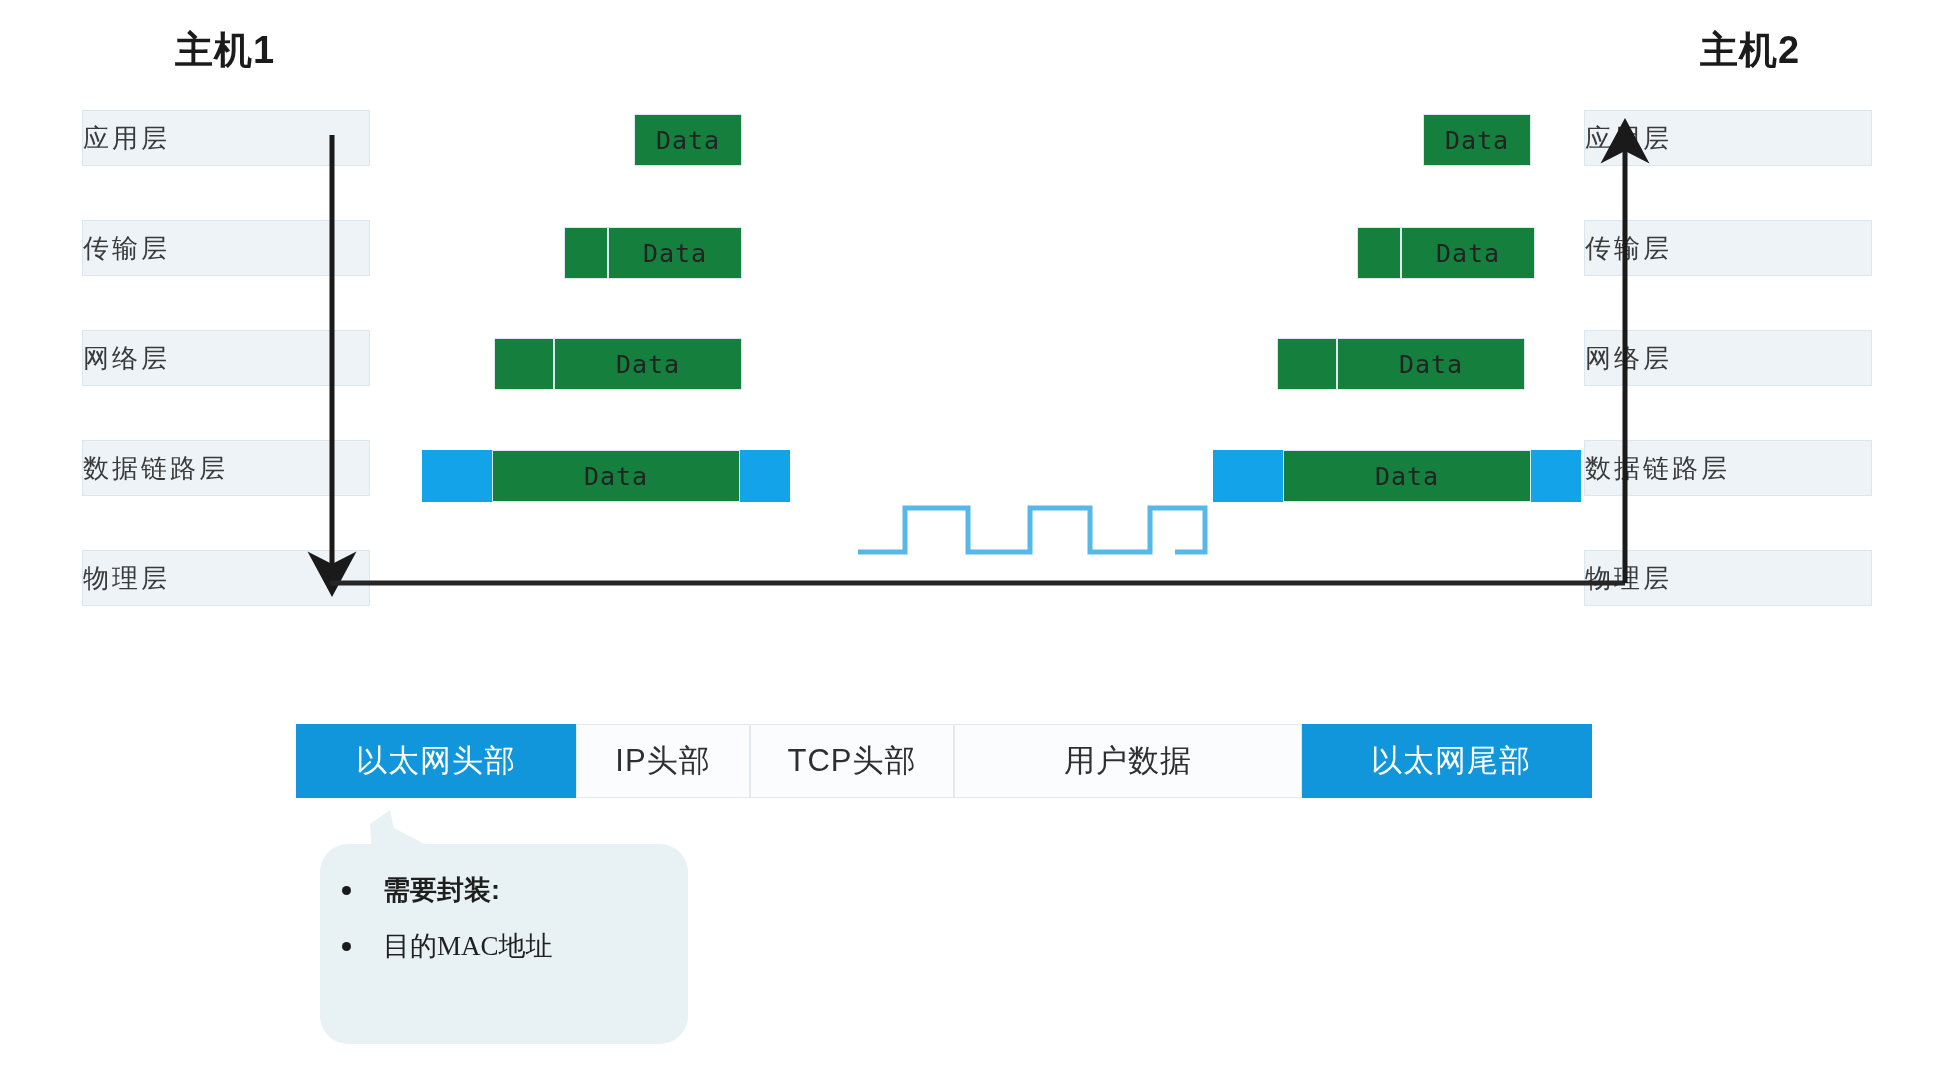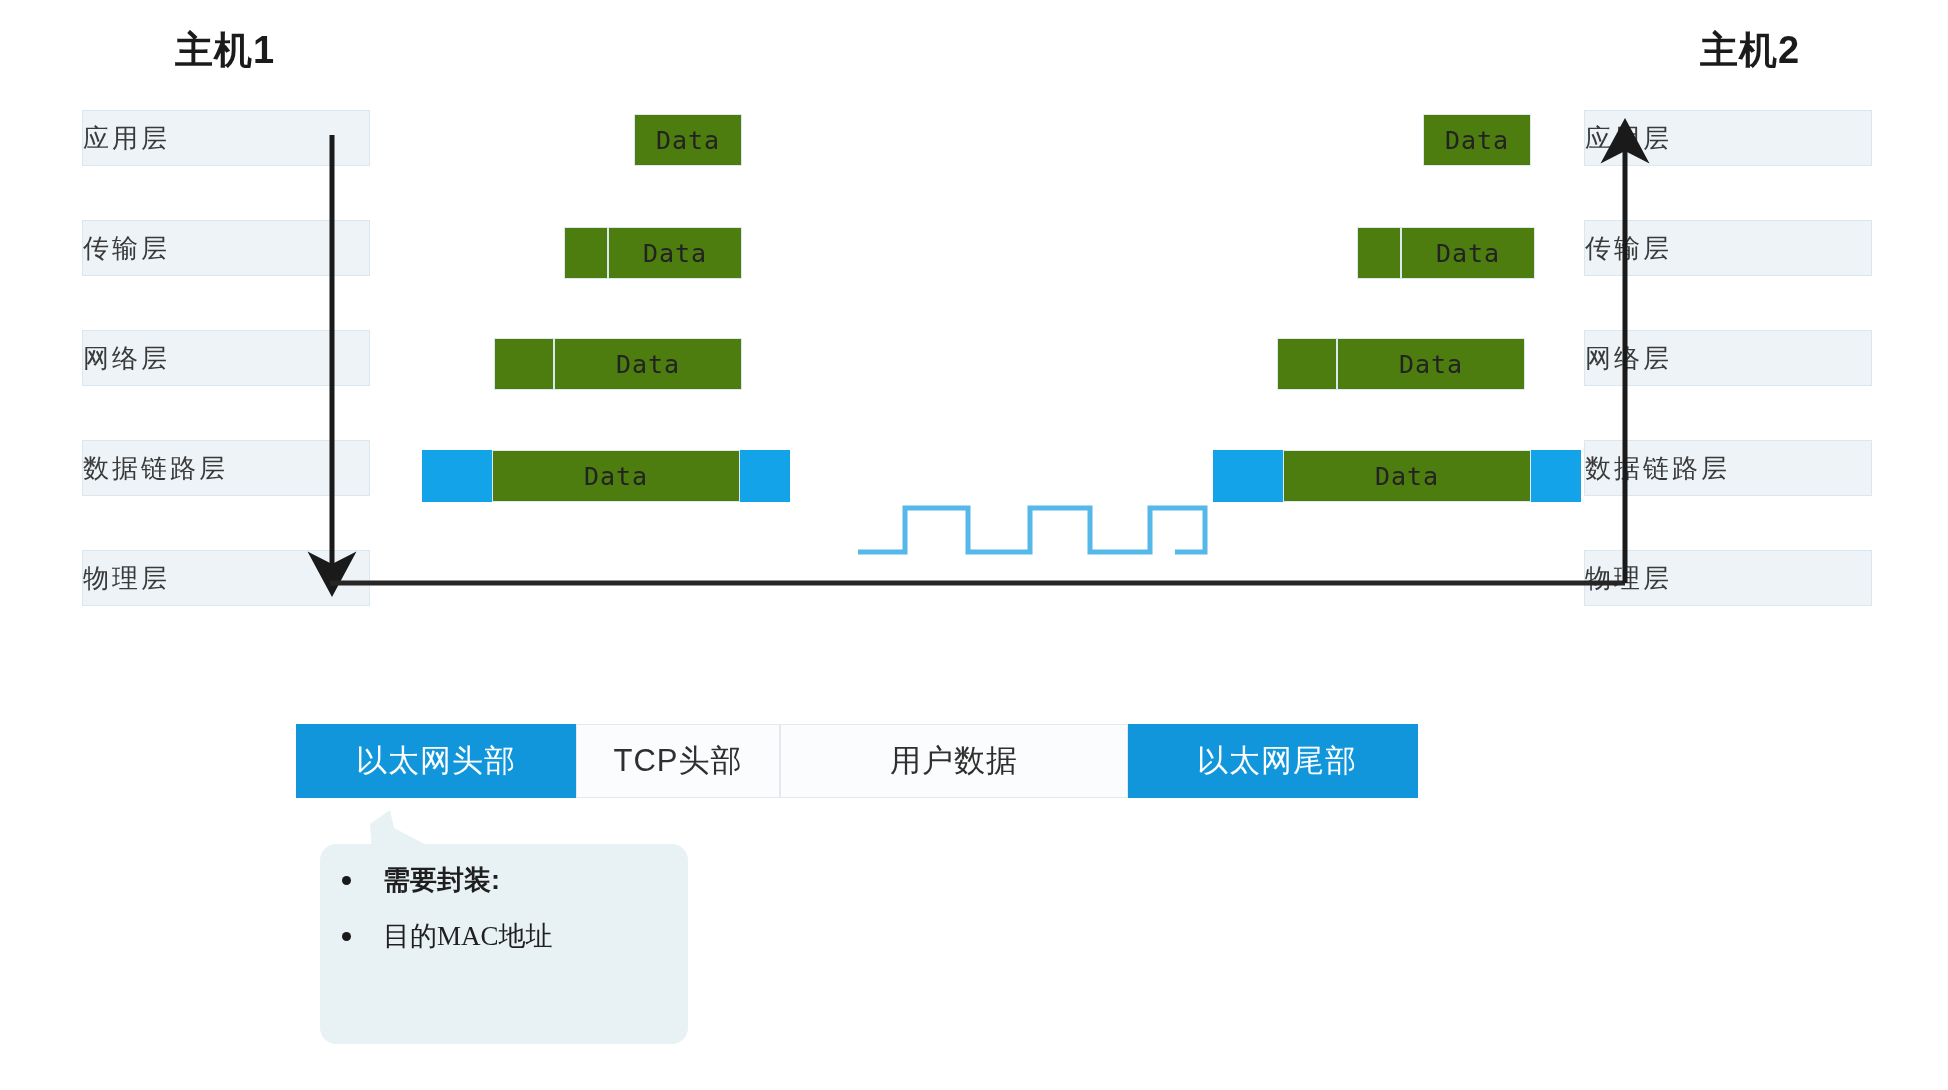--- a/index.html
+++ b/index.html
@@ -44,21 +44,21 @@
   .pkt{
     position:absolute;
     height:52px;
     display:flex;
     box-sizing:border-box;
     background:#ffffff;
   }
   .cell{
     box-sizing:border-box;
     border:1px solid #dbe8ef;
-    background:#4d7c0f;
+    background:#15803d;
     display:flex;
     align-items:center;
     justify-content:center;
     font-family:"DejaVu Sans Mono","Liberation Mono",monospace;
     font-size:25px;
     color:#222;
     letter-spacing:1px;
     height:100%;
   }
   .cell.blue{
@@ -98,23 +98,23 @@
   }
 
   
   #callout{
     position:absolute;
     left:320px;
     top:844px;
     width:368px;
     height:200px;
     background:#e8f2f4;
-    border-radius:16px;
-    box-sizing:border-box;
-    padding:8px 10px 10px 22px;
+    border-radius:28px;
+    box-sizing:border-box;
+    padding:18px 10px 10px 22px;
   }
   #callout-tail{
     position:absolute;
     left:368px;
     top:806px;
     width:70px;
     height:48px;
   }
   .bullet-row{
     display:flex;
@@ -227,20 +227,21 @@
 
     <path d="M1625,583 L1625,140" fill="none" stroke="#1a1a1a" stroke-width="5" marker-end="url(#ah)"></path>
 
     <path d="M858,552 L905,552 L905,508 L968,508 L968,552 L1030,552
              L1030,508 L1090,508 L1090,552 L1150,552 L1150,508 L1205,508
              L1205,552 L1175,552" fill="none" stroke="#56b8e8" stroke-width="5" stroke-linejoin="miter" stroke-linecap="butt"></path>
   </svg>
 
   <div id="frame-bar">
       <div class="frame-seg accent" style="width: 280px;">以太网头部</div>
+      <div class="frame-seg" style="width: 174px;">IP头部</div>
       <div class="frame-seg" style="width: 204px;">TCP头部</div>
       <div class="frame-seg" style="width: 348px;">用户数据</div>
       <div class="frame-seg accent" style="width: 290px; padding-left: 8px;">以太网尾部</div>
     </div>
 
   <svg id="callout-tail" viewBox="0 0 70 48">
     <path d="M4,46 L2,18 L22,4 L26,22 L68,44 Z" fill="#e8f2f4"></path>
   </svg>
   <div id="callout">
       <div class="bullet-row">

